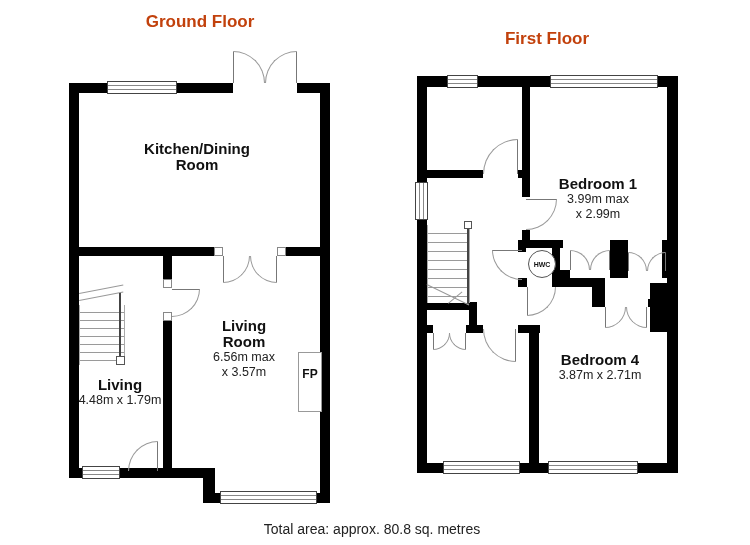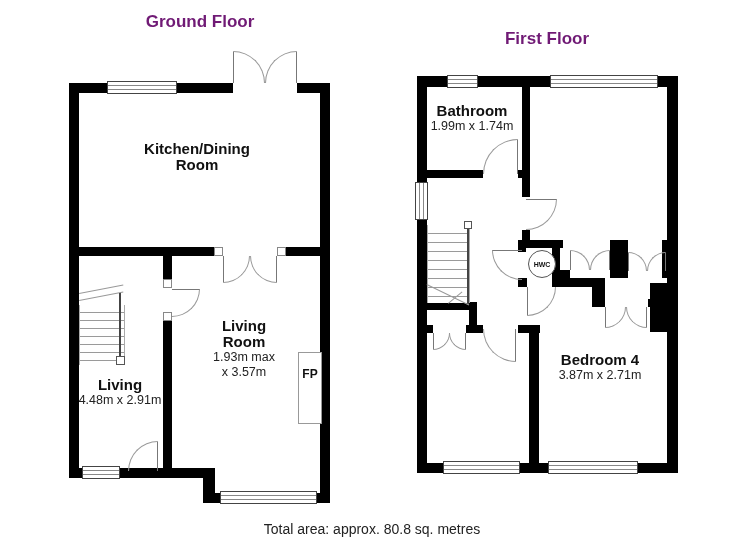--- a/index.html
+++ b/index.html
@@ -18,21 +18,21 @@
   .lf-l{border-left:1px solid #777;}
   .lf-r{border-right:1px solid #777;}
   .lf-t{border-top:1px solid #777;}
   .jamb{position:absolute;width:9px;height:9px;background:#fff;border:1px solid #888;box-sizing:border-box;}
   .stairs{position:absolute;border-left:1px solid #aaa;border-right:1px solid #aaa;
           background:repeating-linear-gradient(to bottom,#fff 0 7px,#9a9a9a 7px 8px);}
   .rail{position:absolute;background:#444;}
   .newel{position:absolute;width:9px;height:9px;background:#fff;border:1px solid #555;box-sizing:border-box;}
   .diag{position:absolute;height:1px;background:#999;transform-origin:0 0;}
   .label{position:absolute;text-align:center;}
-  .title{font-weight:bold;font-size:17px;color:#701a75;}
+  .title{font-weight:bold;font-size:17px;color:#c2410c;}
   .room-name{font-weight:bold;font-size:15px;line-height:1.08;color:#111;}
   .room-dims{font-size:12.5px;line-height:1.18;color:#222;}
   .fp-box{position:absolute;border:1px solid #999;background:#fff;text-align:center;
           font-weight:bold;font-size:12px;color:#111;padding-top:14px;box-sizing:border-box;}
   .hwc{position:absolute;border:1px solid #555;border-radius:50%;background:#fff;
        display:flex;align-items:center;justify-content:center;font-size:7px;font-weight:bold;color:#111;}
   .footer-label{font-size:14px;color:#222;}
 </style>
 </head>
 <body>
@@ -72,35 +72,35 @@
   <div class="arc a-br lf-t" style="left:172px;top:289px;width:28px;height:28px"></div>
 
   <div class="arc a-tl lf-r" style="left:128px;top:441px;width:30px;height:30px"></div>
 
   <div class="stairs" style="left:79px;top:305px;width:44px;height:60px"></div>
   <div class="diag" style="left:79px;top:300px;width:45px;transform:rotate(-11deg)"></div>
   <div class="diag" style="left:79px;top:293px;width:45px;transform:rotate(-11deg)"></div>
   <div class="rail" style="left:119px;top:293px;width:2px;height:66px"></div>
   <div class="newel" style="left:116px;top:356px;"></div>
 
-  <div class="fp-box" style="left:298px;top:352px;width:24px;height:72px;">FP</div>
+  <div class="fp-box" style="left:298px;top:352px;width:24px;height:60px;">FP</div>
 
   <div class="label" style="left:112px;top:141px;width:170px;">
     <div class="room-name">Kitchen/Dining</div>
     <div class="room-name">Room</div>
   </div>
   <div class="label" style="left:174px;top:318px;width:140px;">
     <div class="room-name">Living</div>
     <div class="room-name">Room</div>
-    <div class="room-dims">1.93m max</div>
+    <div class="room-dims">6.56m max</div>
     <div class="room-dims">x 3.57m</div>
   </div>
   <div class="label" style="left:50px;top:377px;width:140px;">
     <div class="room-name">Living</div>
-    <div class="room-dims">4.48m x 2.91m</div>
+    <div class="room-dims">4.48m x 1.79m</div>
   </div>
 
   <div class="label title" style="left:447px;top:29px;width:200px;">First Floor</div>
 
   <div class="wall" style="left:417px;top:76px;width:30px;height:11px"></div>
   <div class="wall" style="left:478px;top:76px;width:72px;height:11px"></div>
   <div class="wall" style="left:658px;top:76px;width:19px;height:11px"></div>
   <div class="wall" style="left:417px;top:76px;width:10px;height:397px"></div>
   <div class="wall" style="left:667px;top:76px;width:11px;height:397px"></div>
   <div class="wall" style="left:650px;top:283px;width:27px;height:49px"></div>
@@ -154,23 +154,24 @@
   <div class="arc a-bl lf-r" style="left:626px;top:307px;width:21px;height:21px"></div>
 
   <div class="stairs" style="left:427px;top:225px;width:41px;height:78px;background:repeating-linear-gradient(to bottom,#fff 0 8px,#9a9a9a 8px 9px)"></div>
   <div class="rail" style="left:467px;top:225px;width:2px;height:80px"></div>
   <div class="newel" style="left:464px;top:221px;width:8px;height:8px"></div>
   <div class="diag" style="left:427px;top:284px;width:47px;transform:rotate(26deg)"></div>
   <div class="diag" style="left:448px;top:303px;width:18px;transform:rotate(-40deg)"></div>
 
   <div class="hwc" style="left:528px;top:250px;width:26px;height:26px;">HWC</div>
 
-  <div class="label" style="left:402px;top:103px;width:140px;">
-    <div class="room-name">Bathroom</div>
-    <div class="room-dims">1.99m x 1.74m</div>
+  <div class="label" style="left:523px;top:176px;width:150px;">
+    <div class="room-name">Bedroom 1</div>
+    <div class="room-dims">3.99m max</div>
+    <div class="room-dims">x 2.99m</div>
   </div>
   <div class="label" style="left:525px;top:352px;width:150px;">
     <div class="room-name">Bedroom 4</div>
     <div class="room-dims">3.87m x 2.71m</div>
   </div>
 
   <div class="label footer-label" style="left:172px;top:521px;width:400px;">Total area: approx. 80.8 sq. metres</div>
 
 </div>
 

